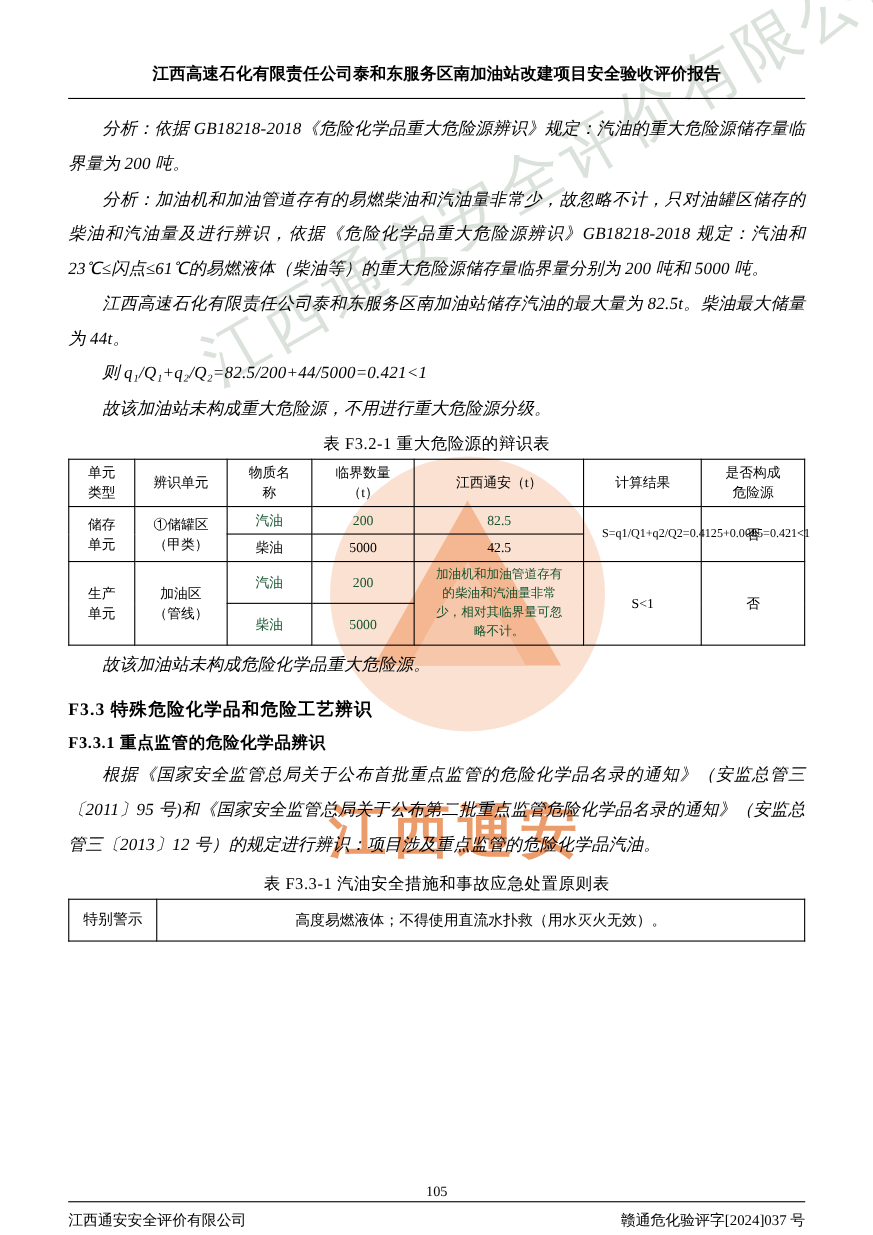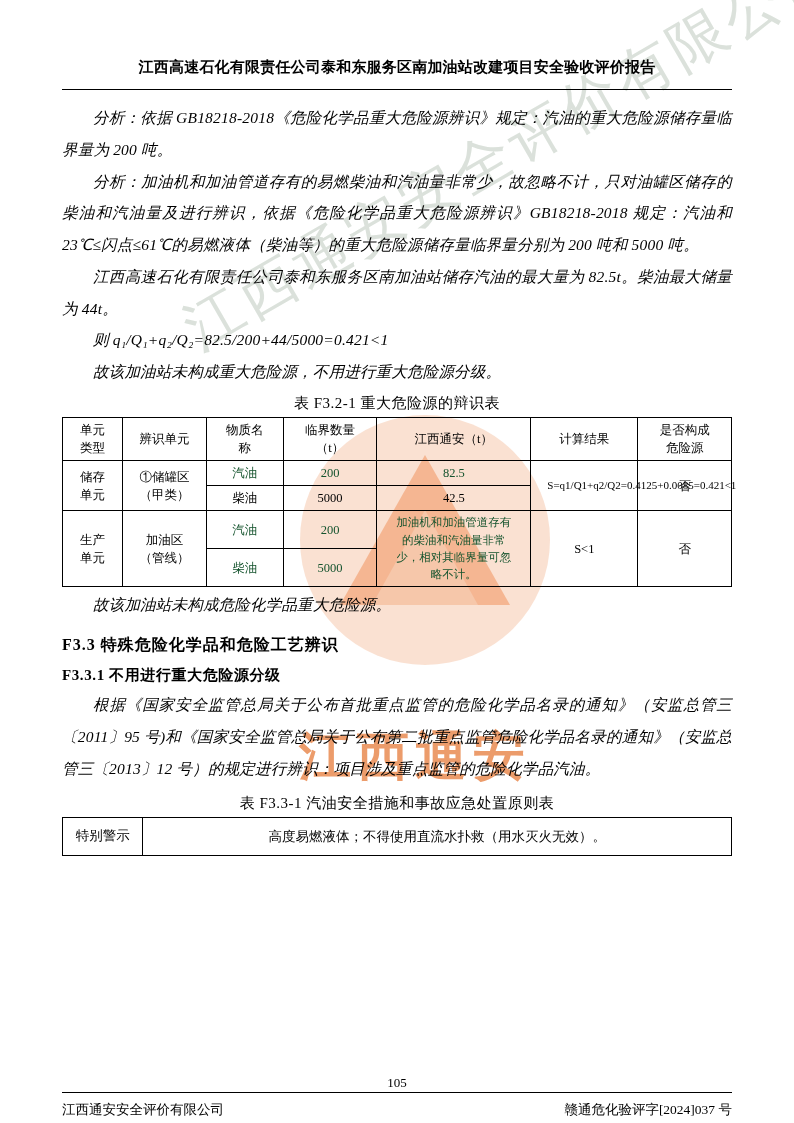--- a/index.html
+++ b/index.html
@@ -241,21 +241,21 @@
         <tr>
           <td class="red">柴油</td>
           <td class="red">5000</td>
         </tr>
       </tbody>
     </table>
 
     <p class="body" style="margin-top:2px;">故该加油站未构成危险化学品重大危险源。</p>
 
     <h3 class="sec">F3.3  特殊危险化学品和危险工艺辨识</h3>
-    <h4 class="sub">F3.3.1  不用进行重大危险源分级</h4>
+    <h4 class="sub">F3.3.1  重点监管的危险化学品辨识</h4>
 
     <p class="body">根据《国家安全监管总局关于公布首批重点监管的危险化学品名录的通知》（安监总管三〔2011〕95 号)和《国家安全监管总局关于公布第二批重点监管危险化学品名录的通知》（安监总管三〔2013〕12 号）的规定进行辨识：项目涉及重点监管的危险化学品汽油。</p>
 
     <div class="tbl-caption" style="margin-top:10px;">表 F3.3-1    汽油安全措施和事故应急处置原则表</div>
 
     <table class="warn" style="border-collapse:collapse;width:100%;table-layout:fixed;">
       <colgroup>
         <col style="width:12%">
         <col style="width:88%">
       </colgroup>

